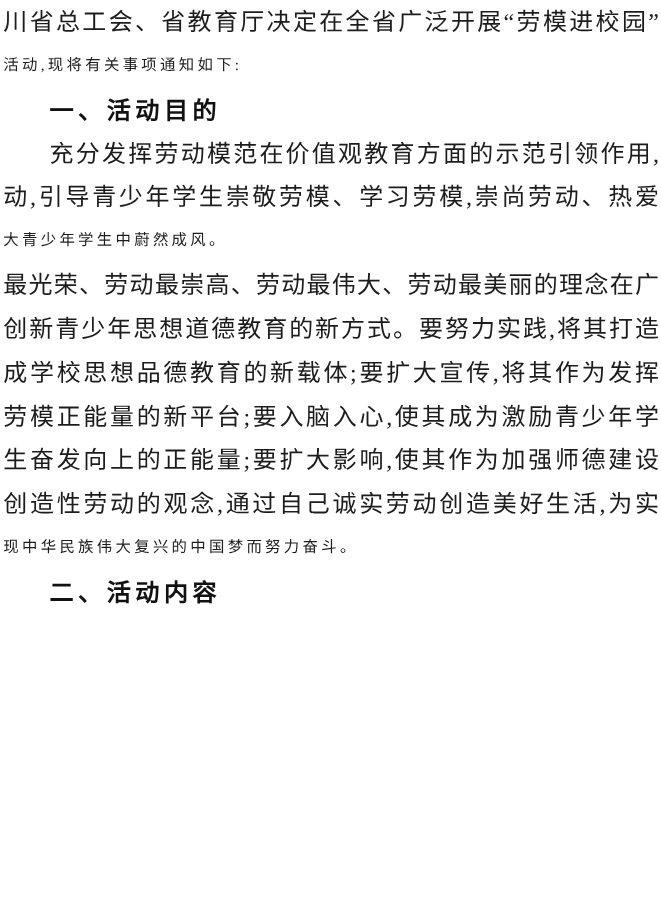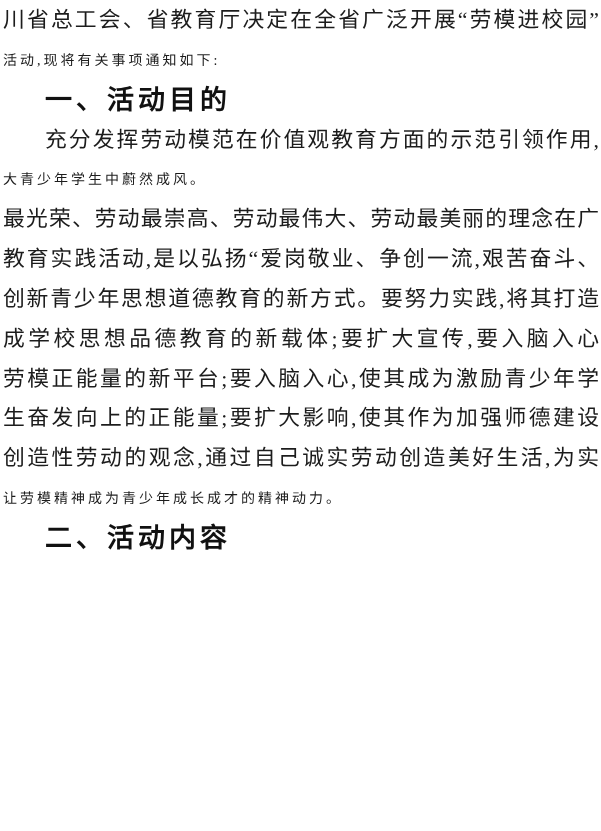--- a/index.html
+++ b/index.html
@@ -38,35 +38,35 @@
   
   .line.ind {
     text-indent: 42px;
   }
   
   .line.hd {
     font-family: "Liberation Sans", "DejaVu Sans", sans-serif;
     font-weight: 700;
     letter-spacing: 4px;
     text-indent: 42px;
-    font-size: 27px;
+    font-size: 22px;
     color: #111111;
   }
 </style>
 </head>
 <body>
 
 <div class="page">
   <div class="line j">川省总工会、省教育厅决定在全省广泛开展“劳模进校园”</div>
   <div class="line">活动,现将有关事项通知如下:</div>
   <div class="line hd">一、活动目的</div>
   <div class="line j ind">充分发挥劳动模范在价值观教育方面的示范引领作用,</div>
+  <div class="line j">动,引导青少年学生崇敬劳模、学习劳模,崇尚劳动、热爱</div>
   <div class="line">大青少年学生中蔚然成风。</div>
   <div class="line j">最光荣、劳动最崇高、劳动最伟大、劳动最美丽的理念在广</div>
-  <div class="line j">教育实践活动,是以弘扬“爱岗敬业、争创一流,艰苦奋斗、</div>
   <div class="line j">创新青少年思想道德教育的新方式。要努力实践,将其打造</div>
-  <div class="line j">成学校思想品德教育的新载体;要扩大宣传,要入脑入心</div>
+  <div class="line j">成学校思想品德教育的新载体;要扩大宣传,将其作为发挥</div>
   <div class="line j">劳模正能量的新平台;要入脑入心,使其成为激励青少年学</div>
   <div class="line j">生奋发向上的正能量;要扩大影响,使其作为加强师德建设</div>
   <div class="line j">创造性劳动的观念,通过自己诚实劳动创造美好生活,为实</div>
-  <div class="line">让劳模精神成为青少年成长成才的精神动力。</div>
+  <div class="line">现中华民族伟大复兴的中国梦而努力奋斗。</div>
   <div class="line hd">二、活动内容</div>
 </div>
 
 </body></html>

